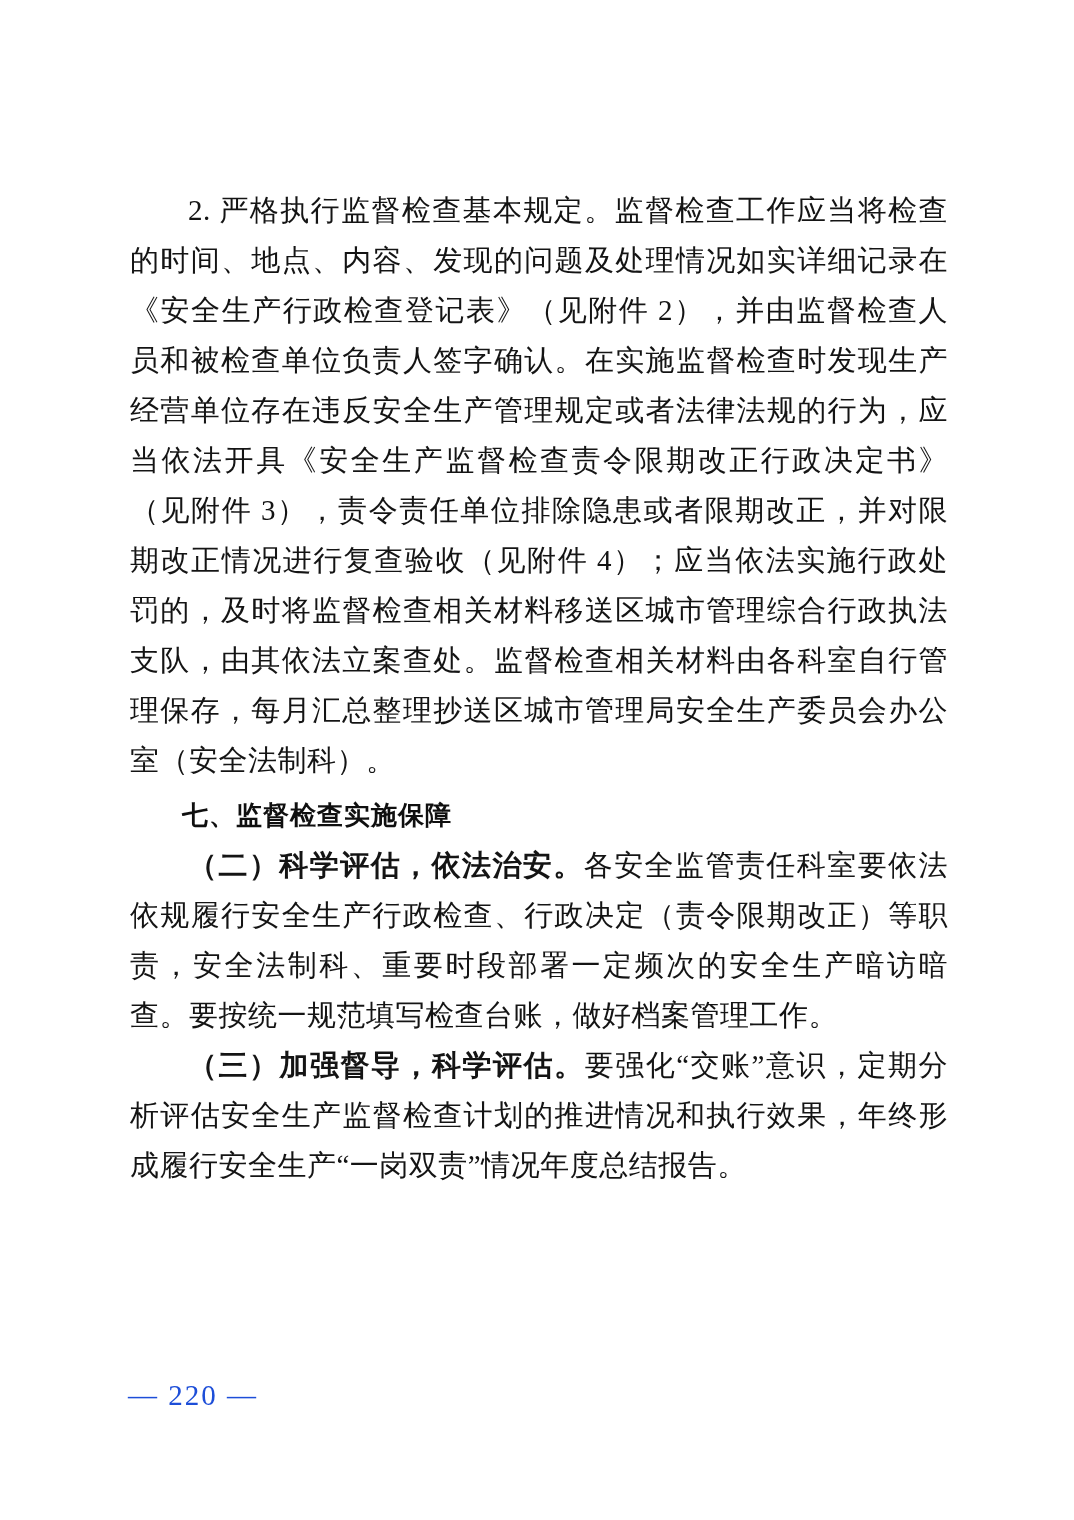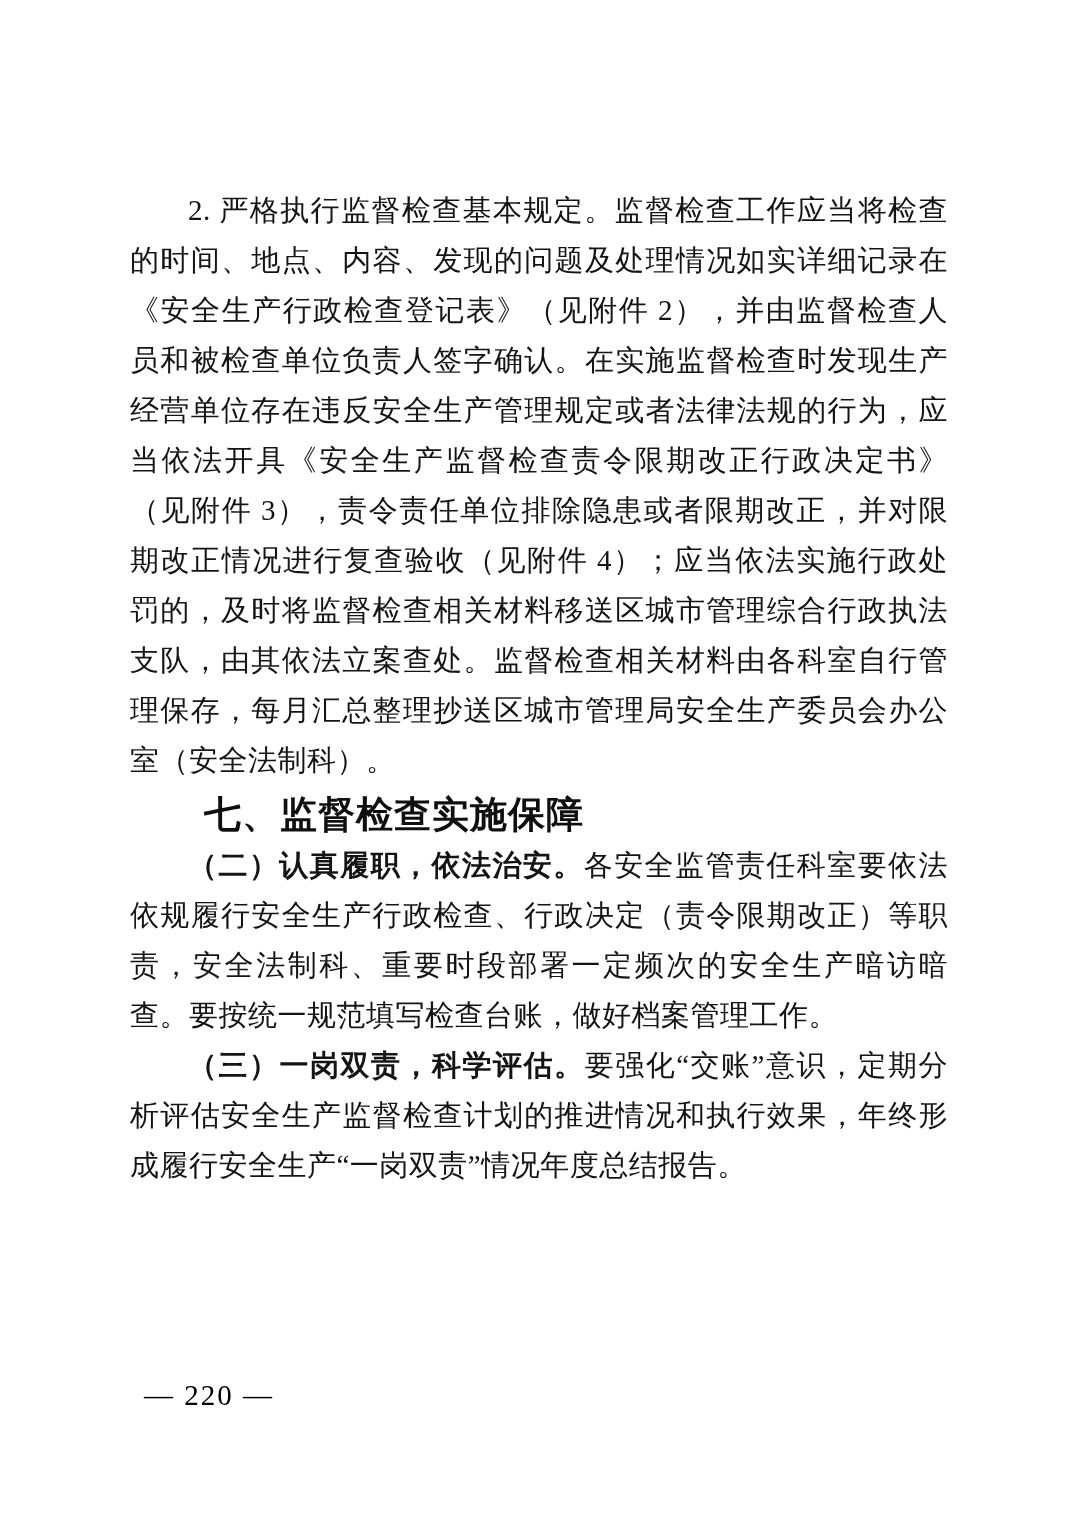--- a/index.html
+++ b/index.html
@@ -29,55 +29,54 @@
     line-height: 50px;
     text-align: justify;
     text-justify: inter-ideograph;
     text-indent: 2em;
     letter-spacing: 0.5px;
     font-family: "Liberation Serif", "DejaVu Serif", serif;
     font-weight: 400;
   }
   h2.section-heading {
     margin: 5px 0 0 0;
-    font-size: 37px;
+    font-size: 26px;
     line-height: 50px;
     font-weight: 700;
     text-indent: 2em;
     letter-spacing: 1px;
     font-family: "Liberation Sans", "DejaVu Sans", sans-serif;
     color: #0f0f0f;
   }
   .lead-phrase {
     font-weight: 700;
     font-family: "Liberation Serif", "DejaVu Serif", serif;
   }
   .page-number {
     position: absolute;
     left: 128px;
     top: 1378px;
     font-size: 29px;
     line-height: 34px;
     letter-spacing: 2px;
     font-family: "Liberation Serif", "DejaVu Serif", serif;
-    color: #000000;
-    margin-left: 16px;
+    color: #1d4ed8;
   }
 </style>
 </head>
 <body>
 
 <div class="page">
   <div class="content">
 
     <p class="body-para">2. 严格执行监督检查基本规定。监督检查工作应当将检查的时间、地点、内容、发现的问题及处理情况如实详细记录在《安全生产行政检查登记表》（见附件 2），并由监督检查人员和被检查单位负责人签字确认。在实施监督检查时发现生产经营单位存在违反安全生产管理规定或者法律法规的行为，应当依法开具《安全生产监督检查责令限期改正行政决定书》（见附件 3），责令责任单位排除隐患或者限期改正，并对限期改正情况进行复查验收（见附件 4）；应当依法实施行政处罚的，及时将监督检查相关材料移送区城市管理综合行政执法支队，由其依法立案查处。监督检查相关材料由各科室自行管理保存，每月汇总整理抄送区城市管理局安全生产委员会办公室（安全法制科）。</p>
 
     <h2 class="section-heading">七、监督检查实施保障</h2>
 
 
-    <p class="body-para"><span class="lead-phrase">（二）认真履职，依法治安。</span><span>各安全监管责任科室要依法依规履行安全生产行政检查、行政决定（责令限期改正）等职责，安全法制科、重要时段部署一定频次的安全生产暗访暗查。要按统一规范填写检查台账，做好档案管理工作。</span></p>
+    <p class="body-para"><span class="lead-phrase">（二）科学评估，依法治安。</span><span>各安全监管责任科室要依法依规履行安全生产行政检查、行政决定（责令限期改正）等职责，安全法制科、重要时段部署一定频次的安全生产暗访暗查。要按统一规范填写检查台账，做好档案管理工作。</span></p>
 
-    <p class="body-para"><span class="lead-phrase">（三）一岗双责，科学评估。</span><span>要强化“交账”意识，定期分析评估安全生产监督检查计划的推进情况和执行效果，年终形成履行安全生产“一岗双责”情况年度总结报告。</span></p>
+    <p class="body-para"><span class="lead-phrase">（三）加强督导，科学评估。</span><span>要强化“交账”意识，定期分析评估安全生产监督检查计划的推进情况和执行效果，年终形成履行安全生产“一岗双责”情况年度总结报告。</span></p>
 
   </div>
 
   <div class="page-number">— 220 —</div>
 </div>
 
 </body></html>

